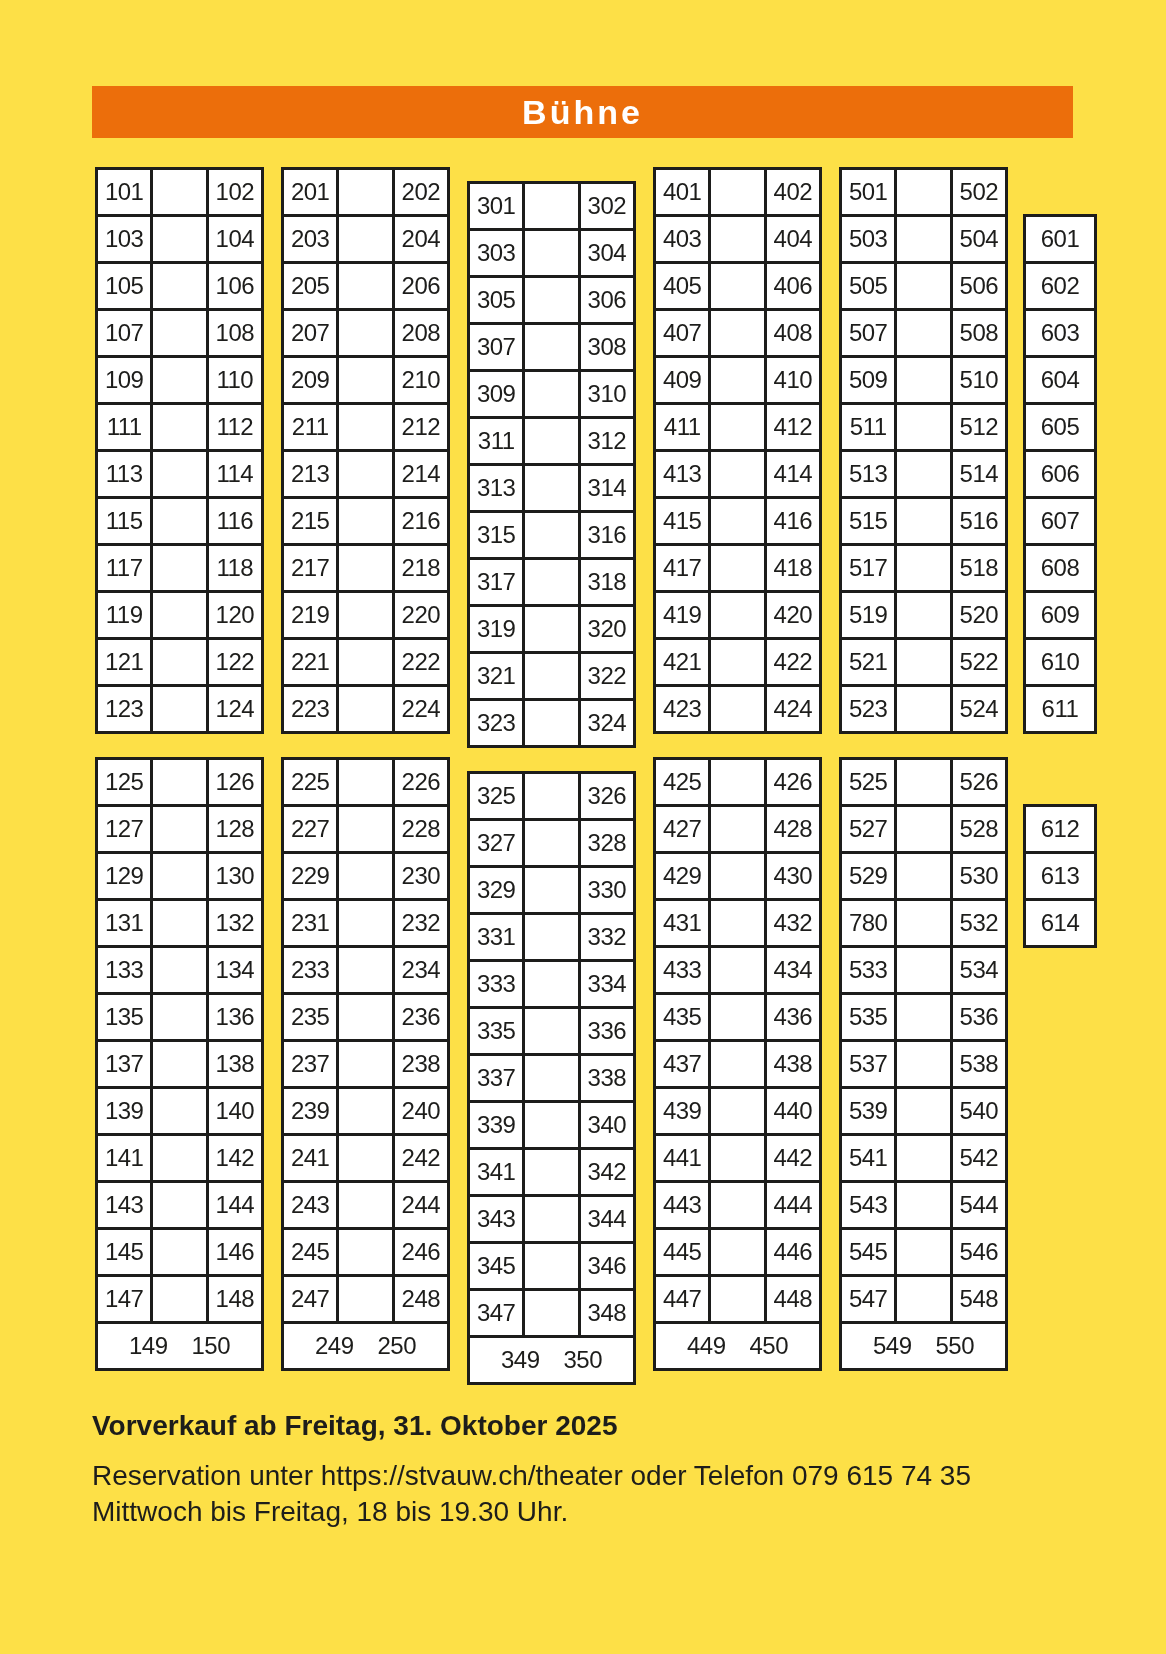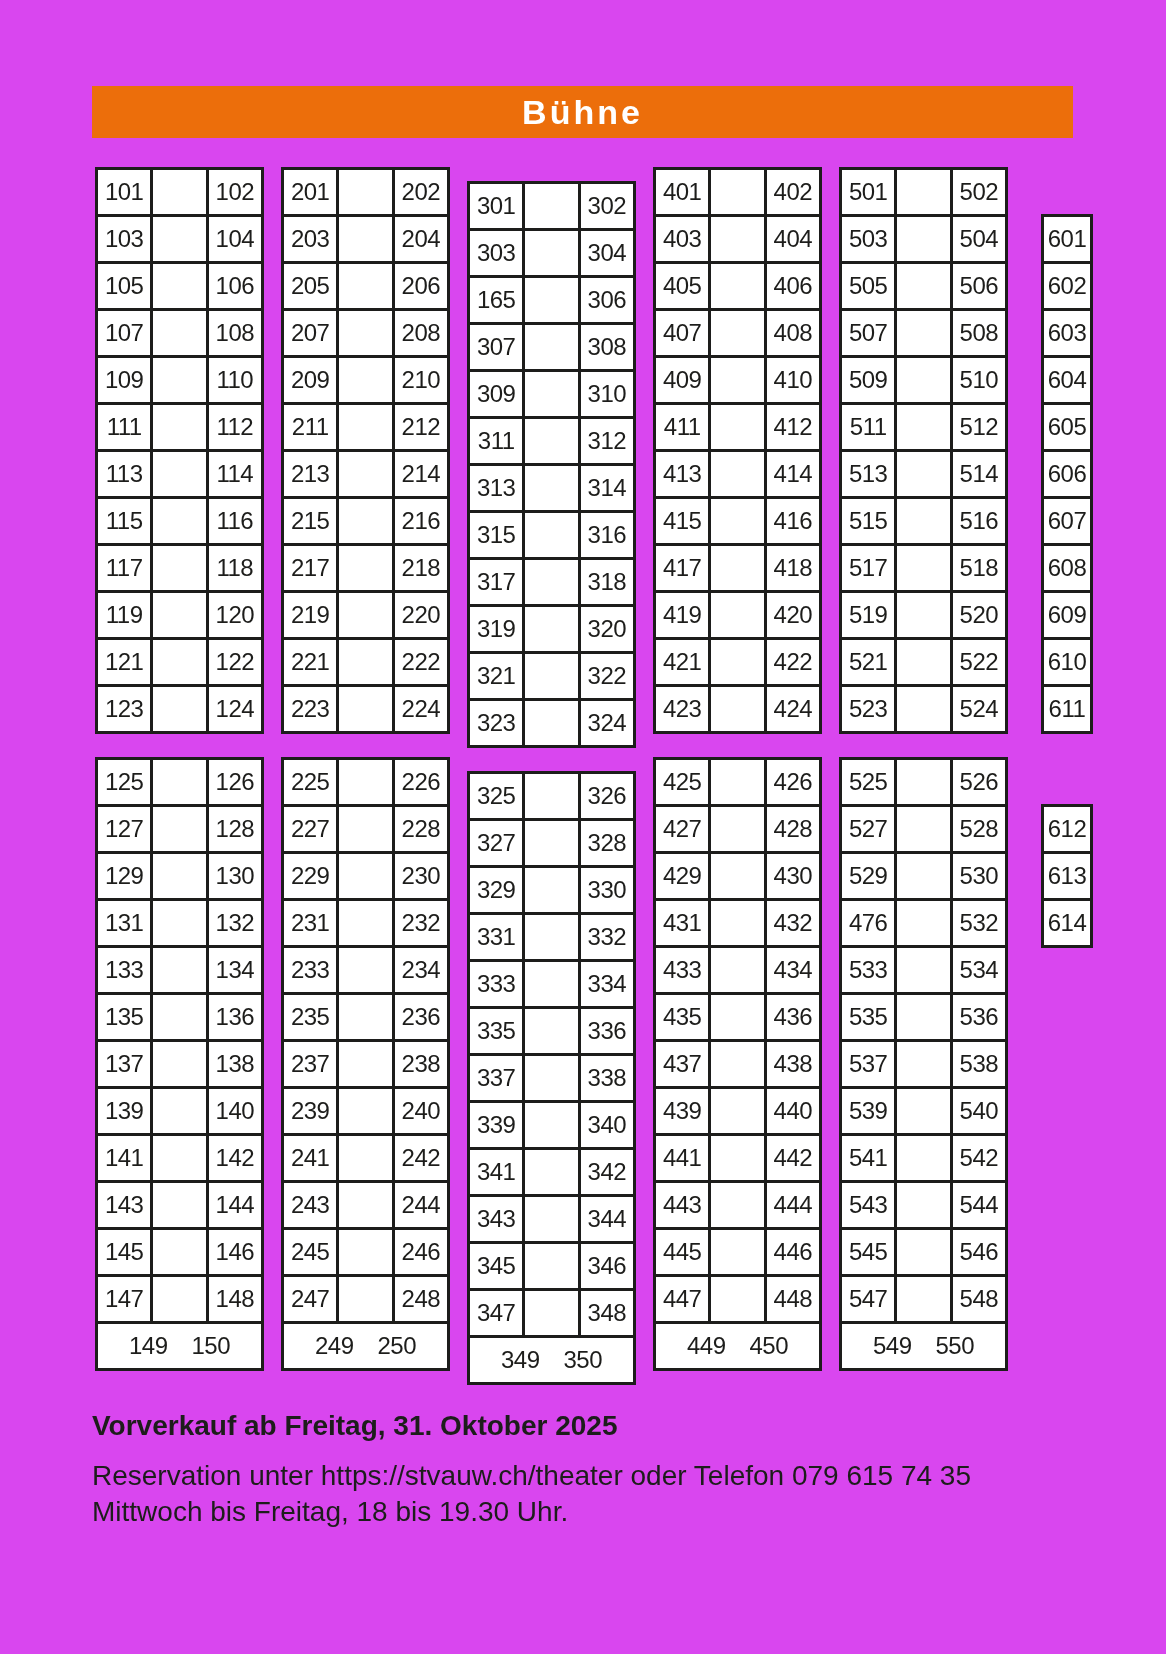--- a/index.html
+++ b/index.html
@@ -1,20 +1,20 @@
 <!DOCTYPE html>
 <html><head>
 <meta charset="utf-8">
 <style>
   html,body{margin:0;padding:0;background:#ffffff;}
   .page{
     position:relative;
     width:1166px;
     height:1654px;
-    background:#d946ef;
+    background:#fde047;
     font-family:"Liberation Sans", sans-serif;
     color:#1d1d1b;
     overflow:hidden;
   }
   .banner{
     position:absolute;
     left:92px; top:86px;
     width:981px; height:52px;
     background:#EC6E0B;
     display:flex; align-items:center; justify-content:center;
@@ -46,22 +46,22 @@
     color:#1d1d1b;
     background:#ffffff;
     overflow:hidden;
   }
   .footer-cell span + span{ margin-left:24px; }
   .side-column{ position:absolute; left:1023px; top:0; height:100%; width:50px; }
   .side-table{
     border-collapse:collapse;
     table-layout:fixed;
     position:absolute;
-    left:18px;
-    width:52px;
+    left:0;
+    width:74px;
   }
   .side-table.sec-0{ top:214px; }
   .side-table.sec-1{ top:804px; }
   .side-table.sec-2{ top:1039px; }
   .side-table td{
     border:3px solid #1d1d1b;
     height:44px;
     padding:0;
     text-align:center;
     vertical-align:middle;
@@ -370,21 +370,21 @@
               <td>301</td>
               <td></td>
               <td>302</td>
             </tr>
             <tr>
               <td>303</td>
               <td></td>
               <td>304</td>
             </tr>
             <tr>
-              <td>165</td>
+              <td>305</td>
               <td></td>
               <td>306</td>
             </tr>
             <tr>
               <td>307</td>
               <td></td>
               <td>308</td>
             </tr>
             <tr>
               <td>309</td>
@@ -705,21 +705,21 @@
               <td>527</td>
               <td></td>
               <td>528</td>
             </tr>
             <tr>
               <td>529</td>
               <td></td>
               <td>530</td>
             </tr>
             <tr>
-              <td>476</td>
+              <td>780</td>
               <td></td>
               <td>532</td>
             </tr>
             <tr>
               <td>533</td>
               <td></td>
               <td>534</td>
             </tr>
             <tr>
               <td>535</td>

